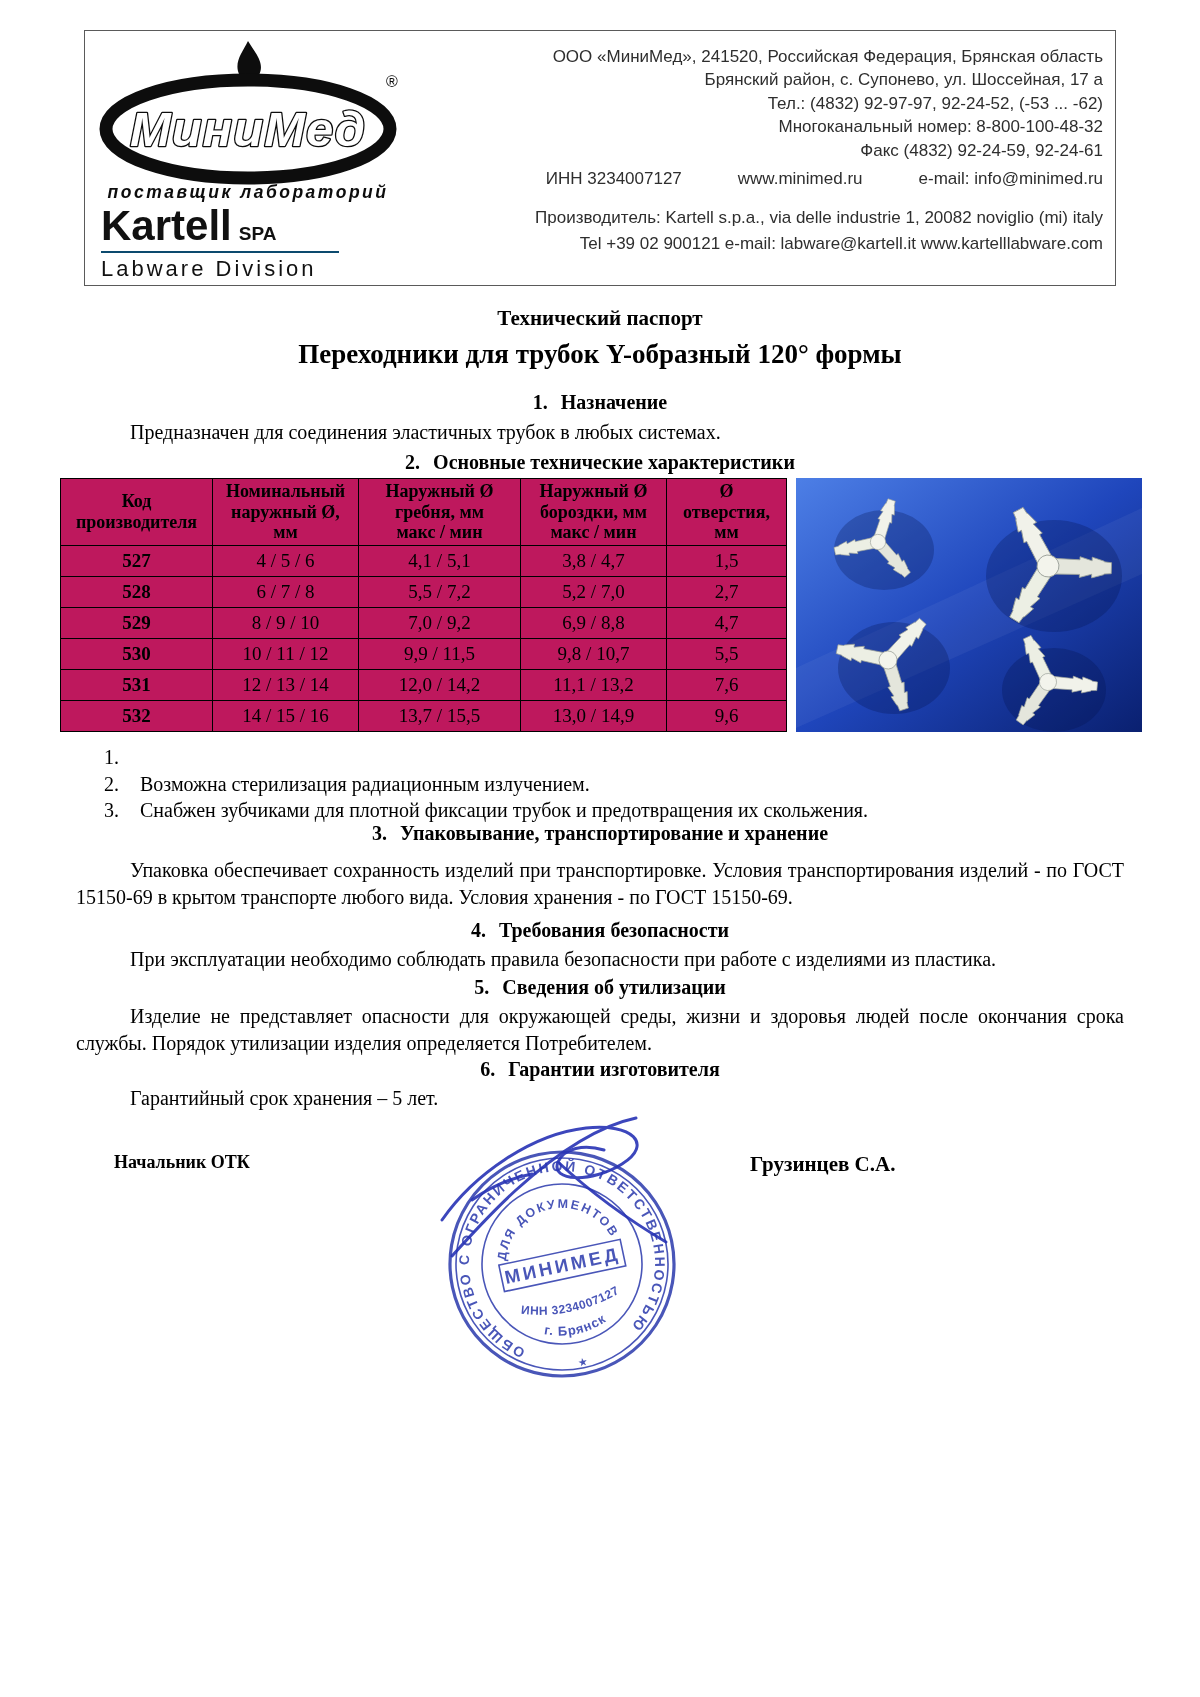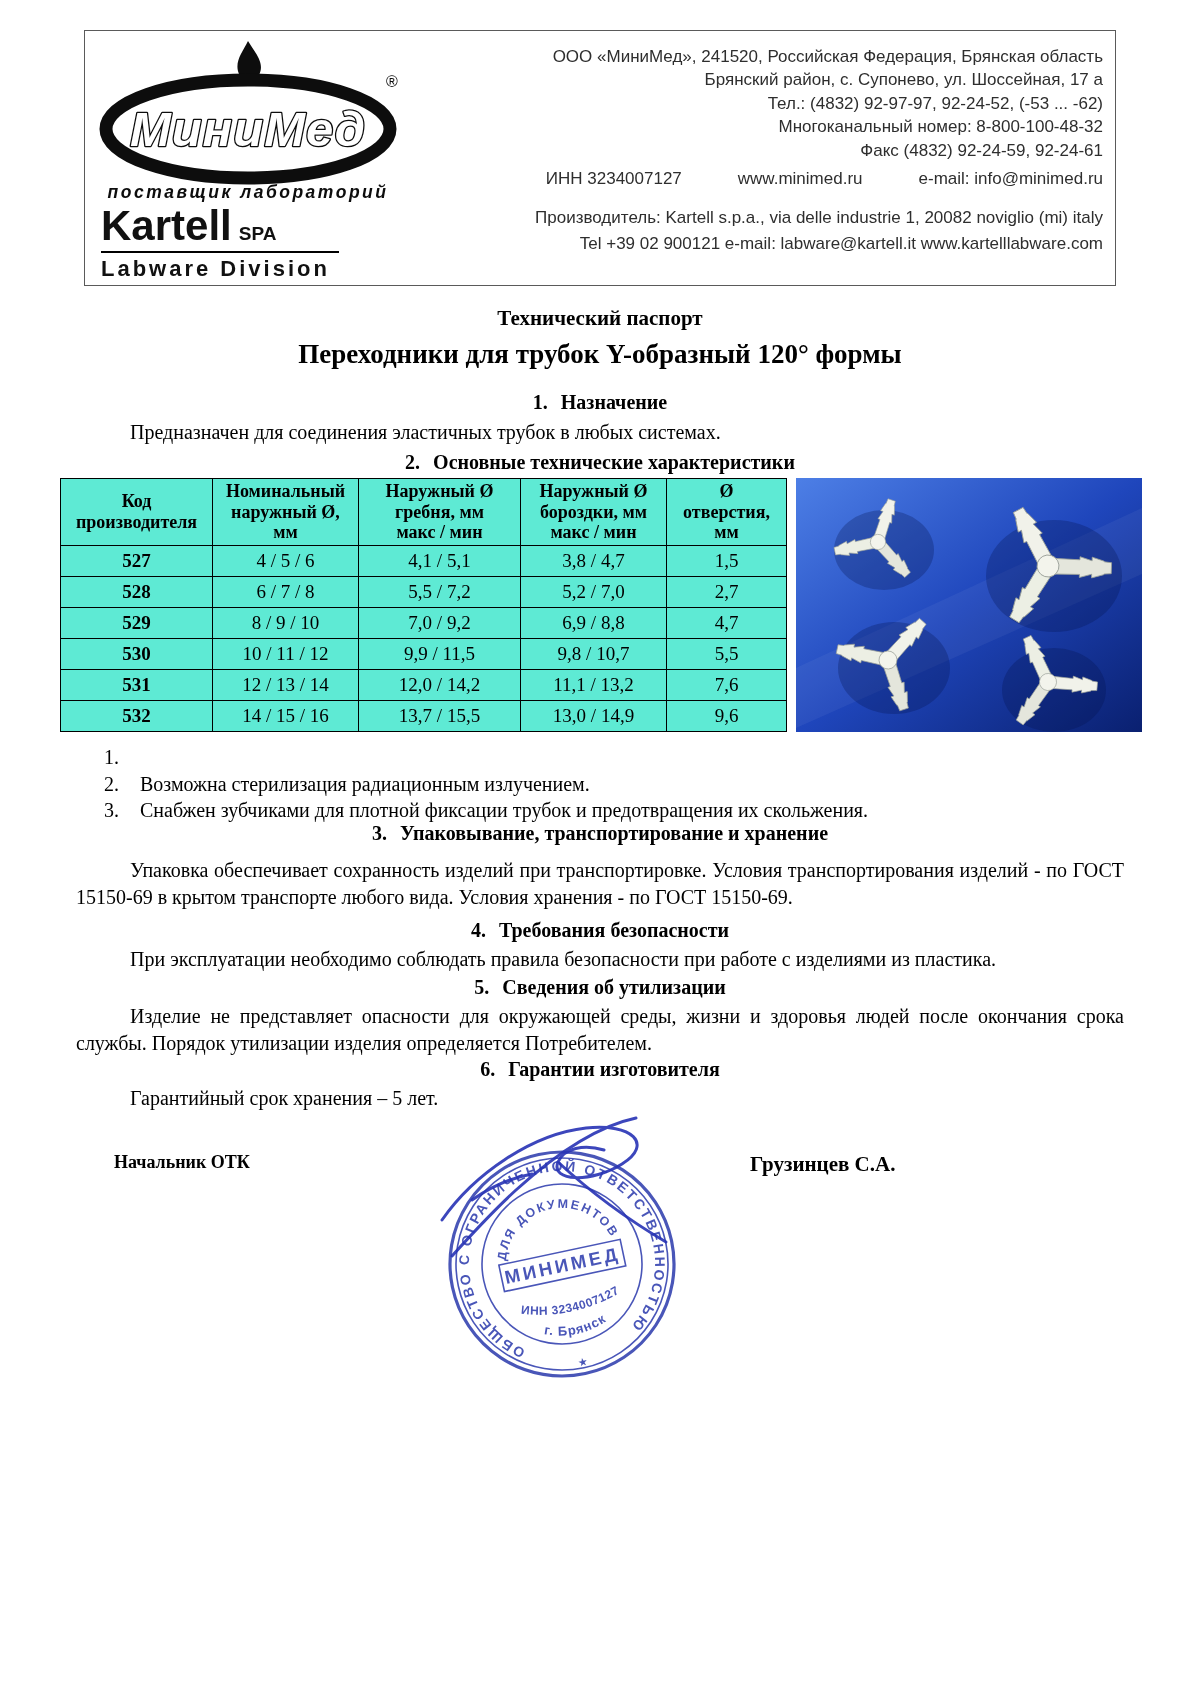--- a/index.html
+++ b/index.html
@@ -14,38 +14,38 @@
   .hrow2 { display:flex; }
   .logo-wrap { width:330px; padding:6px 0 0 8px; }
   .contact-block { flex:1; text-align:right; padding:14px 12px 0 0;
                    font-family:"Liberation Sans", sans-serif; font-size:17px;
                    color:#2e2e2e; line-height:1.38; }
   .inn-line { display:flex; justify-content:flex-end; gap:56px; margin-top:5px; }
   .kartell-wrap { width:330px; padding:8px 0 0 16px; color:#111; }
   .kartell-line1 { display:flex; align-items:baseline; }
   .kartell-name { font-family:"Liberation Sans", sans-serif; font-weight:bold; font-size:42px; line-height:1; }
   .kartell-spa { font-family:"Liberation Sans", sans-serif; font-weight:bold; font-size:19px; margin-left:7px; }
-  .kartell-division { font-family:"Liberation Sans", sans-serif; font-weight:bold; font-size:22px;
-                      letter-spacing:3px; border-top:2px solid #000000; margin-top:4px; padding-top:3px; width:238px; }
+  .kartell-division { font-family:"Liberation Sans", sans-serif; font-weight:normal; font-size:22px;
+                      letter-spacing:3px; border-top:2px solid #0c4a6e; margin-top:4px; padding-top:3px; width:238px; }
   .kartell-info { flex:1; text-align:right; padding:8px 12px 0 0;
                   font-family:"Liberation Sans", sans-serif; font-size:17px;
                   color:#2e2e2e; line-height:1.55; }
 
   
   .heading { position:absolute; left:0; width:100%; text-align:center; font-weight:bold; font-size:20px; }
   .heading .num { margin-right:13px; }
   .doc-type { top:306px; font-size:21px; }
   .main-title { top:339px; font-size:27px; }
   .para { position:absolute; left:76px; right:76px; font-size:20px; line-height:1.35;
           text-align:justify; text-indent:54px; }
 
   
   .table-region { position:absolute; top:478px; left:60px; width:1082px;
                   display:flex; gap:9px; align-items:flex-start; }
-  table.spec { border-collapse:collapse; background:#5eead4; }
+  table.spec { border-collapse:collapse; background:#be185d; }
   table.spec th, table.spec td { border:1.5px solid #000; text-align:center; vertical-align:middle; }
   table.spec th { font-size:18px; font-weight:bold; white-space:pre-line; height:66px; padding:2px 4px; line-height:1.15; }
   table.spec td { font-size:19px; height:31px; padding:0 4px; }
   table.spec td.code { font-weight:bold; }
 
   .notes { position:absolute; top:744px; left:104px; right:70px; font-size:20px; line-height:1.33; }
   .note { display:flex; gap:14px; }
   .note-num { width:22px; flex:none; }
 
   .sig-position { position:absolute; top:1152px; left:114px; font-weight:bold; font-size:18px; }

